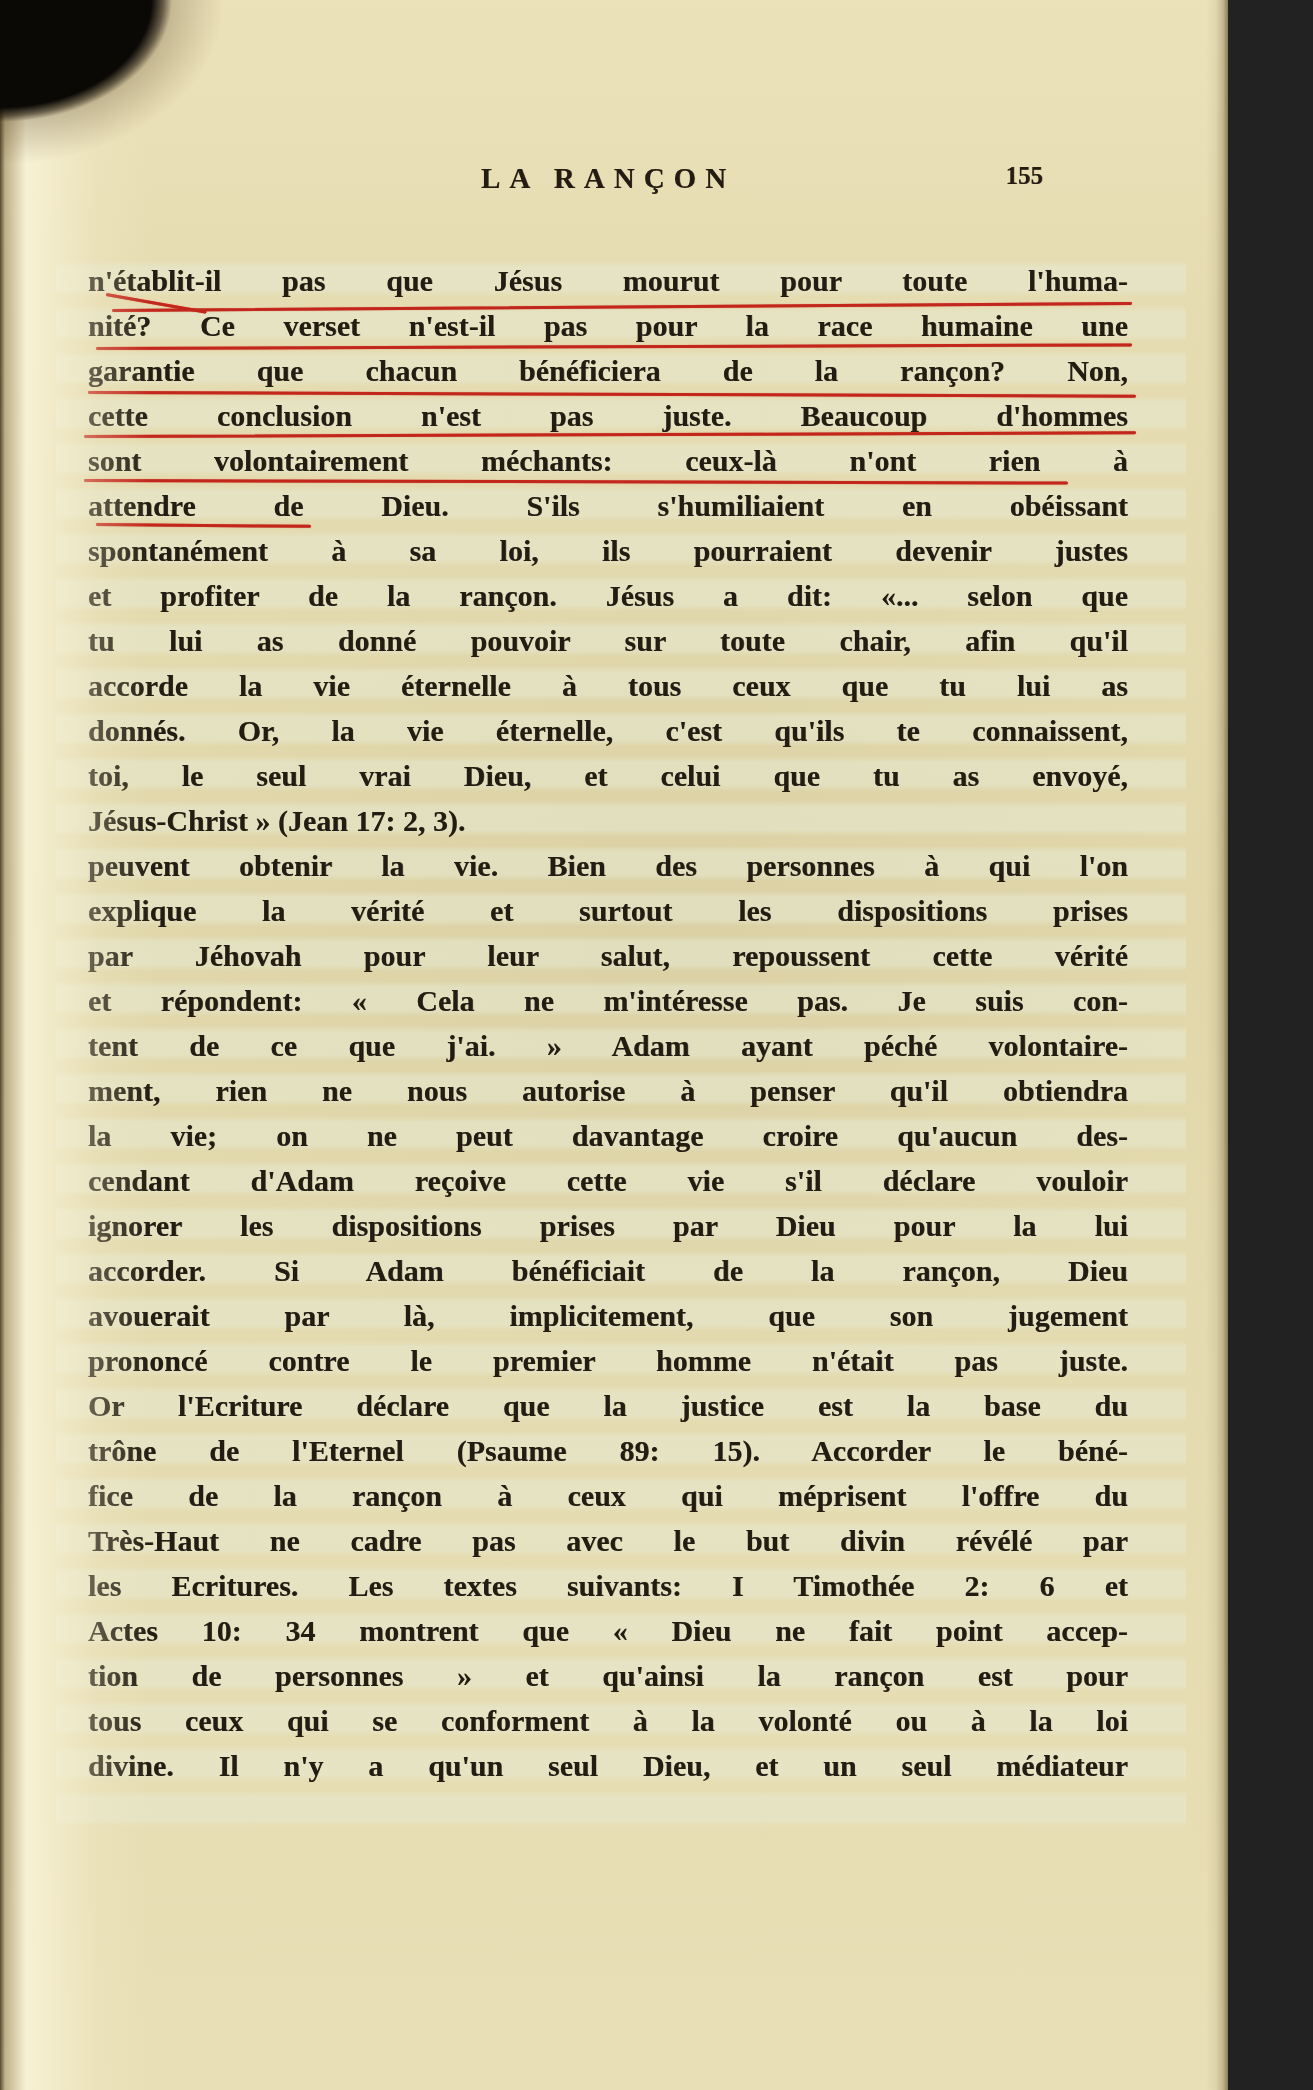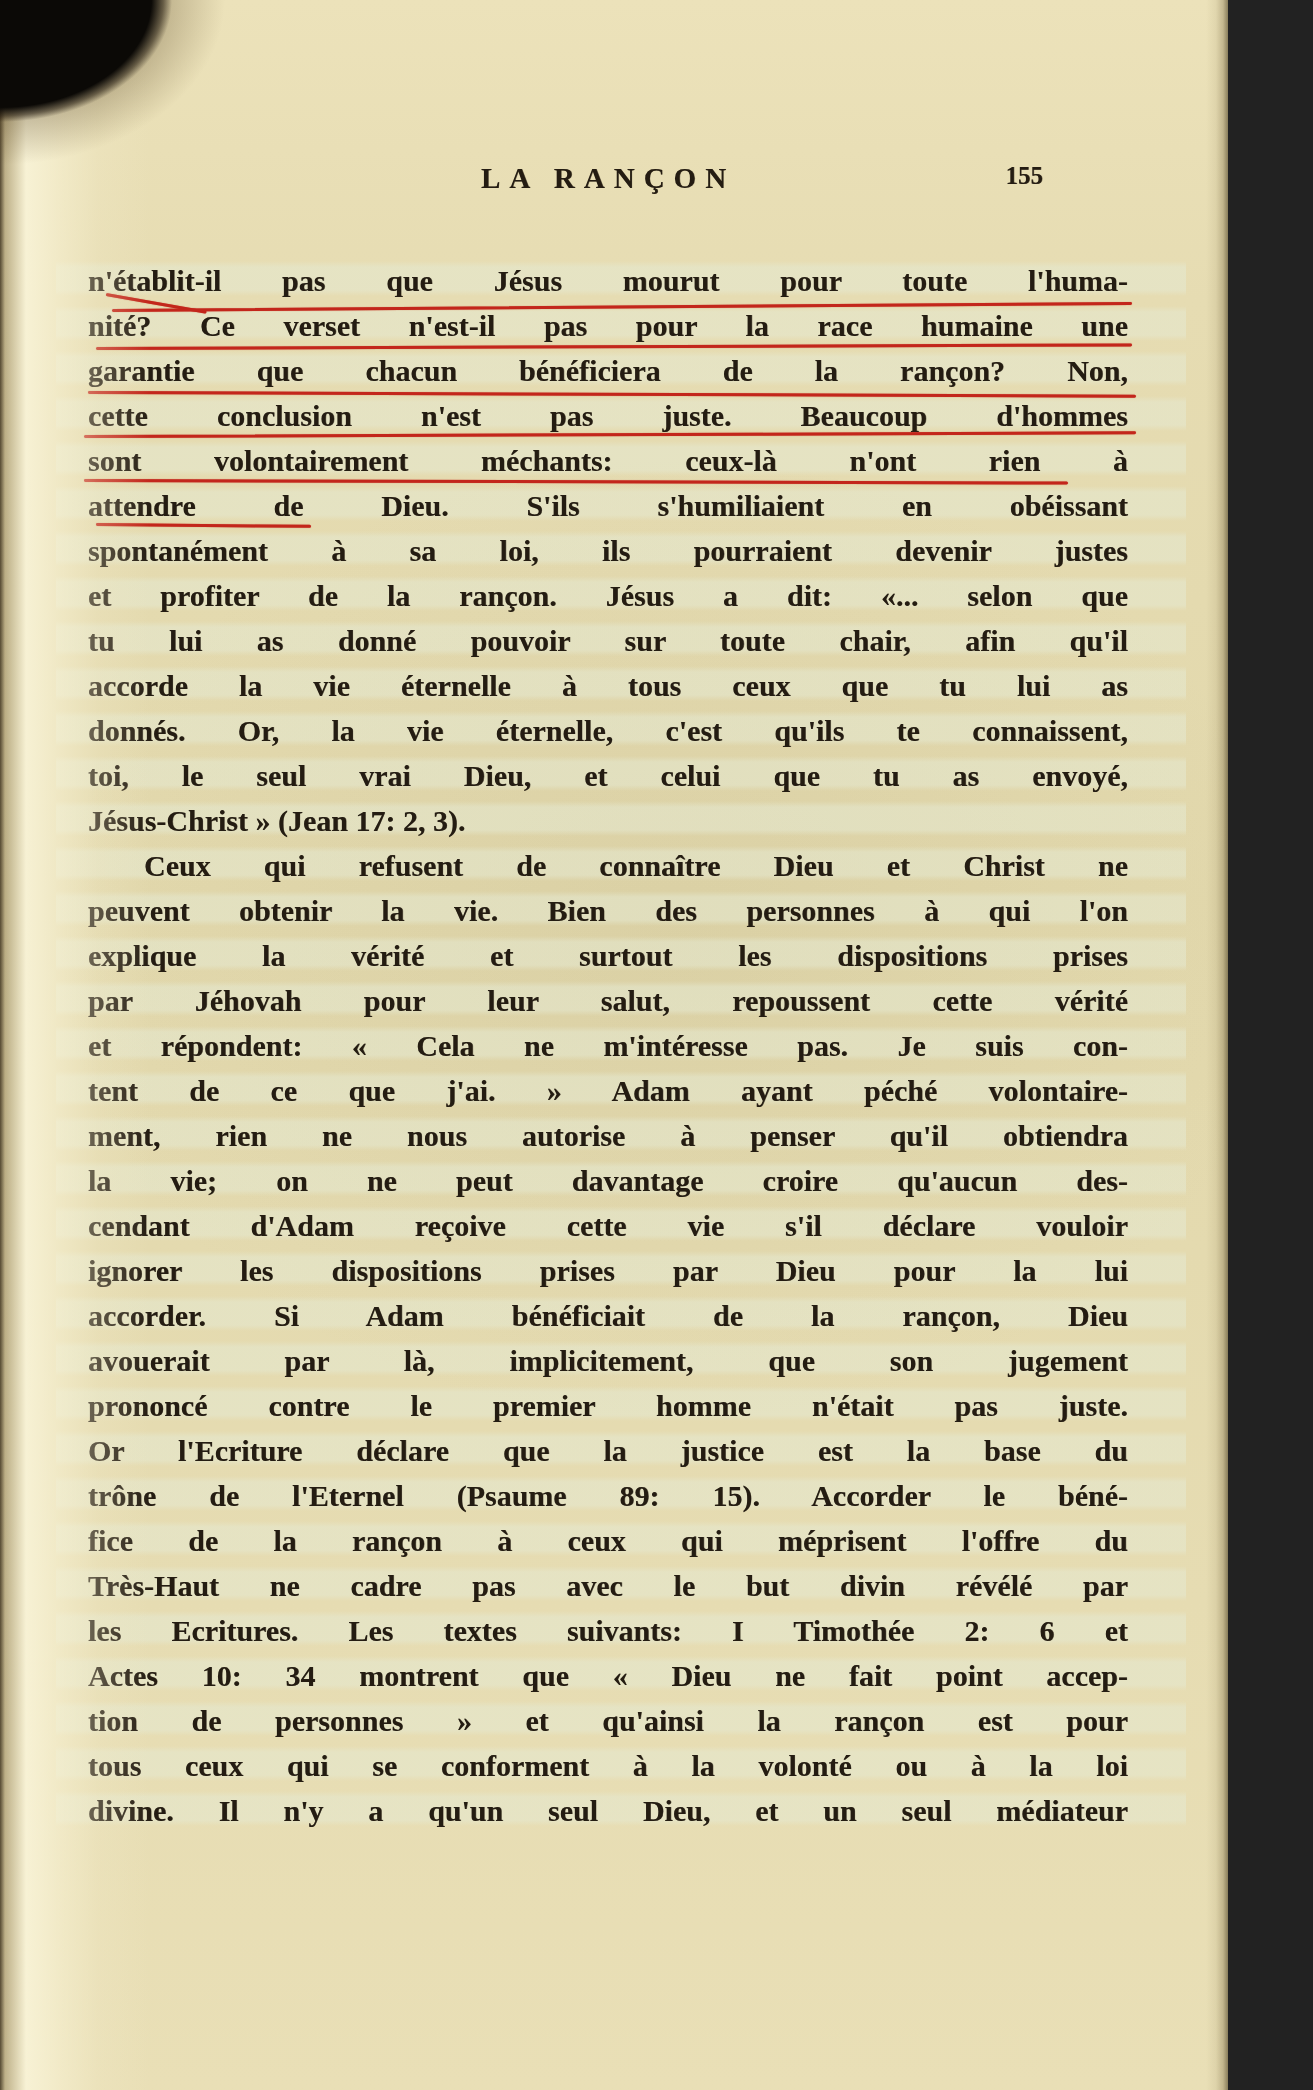--- a/index.html
+++ b/index.html
@@ -87,21 +87,20 @@
       <div class="line">cette conclusion n'est pas juste. Beaucoup d'hommes</div>
       <div class="line">sont volontairement méchants: ceux-là n'ont rien à</div>
       <div class="line">attendre de Dieu. S'ils s'humiliaient en obéissant</div>
       <div class="line">spontanément à sa loi, ils pourraient devenir justes</div>
       <div class="line">et profiter de la rançon. Jésus a dit: «... selon que</div>
       <div class="line">tu lui as donné pouvoir sur toute chair, afin qu'il</div>
       <div class="line">accorde la vie éternelle à tous ceux que tu lui as</div>
       <div class="line">donnés. Or, la vie éternelle, c'est qu'ils te connaissent,</div>
       <div class="line">toi, le seul vrai Dieu, et celui que tu as envoyé,</div>
       <div class="line no-just">Jésus-Christ » (Jean 17: 2, 3).</div>
-      <div class="line indent">Ceux qui refusent de connaître Dieu et Christ ne</div>
       <div class="line">peuvent obtenir la vie. Bien des personnes à qui l'on</div>
       <div class="line">explique la vérité et surtout les dispositions prises</div>
       <div class="line">par Jéhovah pour leur salut, repoussent cette vérité</div>
       <div class="line">et répondent: « Cela ne m'intéresse pas. Je suis con-</div>
       <div class="line">tent de ce que j'ai. » Adam ayant péché volontaire-</div>
       <div class="line">ment, rien ne nous autorise à penser qu'il obtiendra</div>
       <div class="line">la vie; on ne peut davantage croire qu'aucun des-</div>
       <div class="line">cendant d'Adam reçoive cette vie s'il déclare vouloir</div>
       <div class="line">ignorer les dispositions prises par Dieu pour la lui</div>
       <div class="line">accorder. Si Adam bénéficiait de la rançon, Dieu</div>

